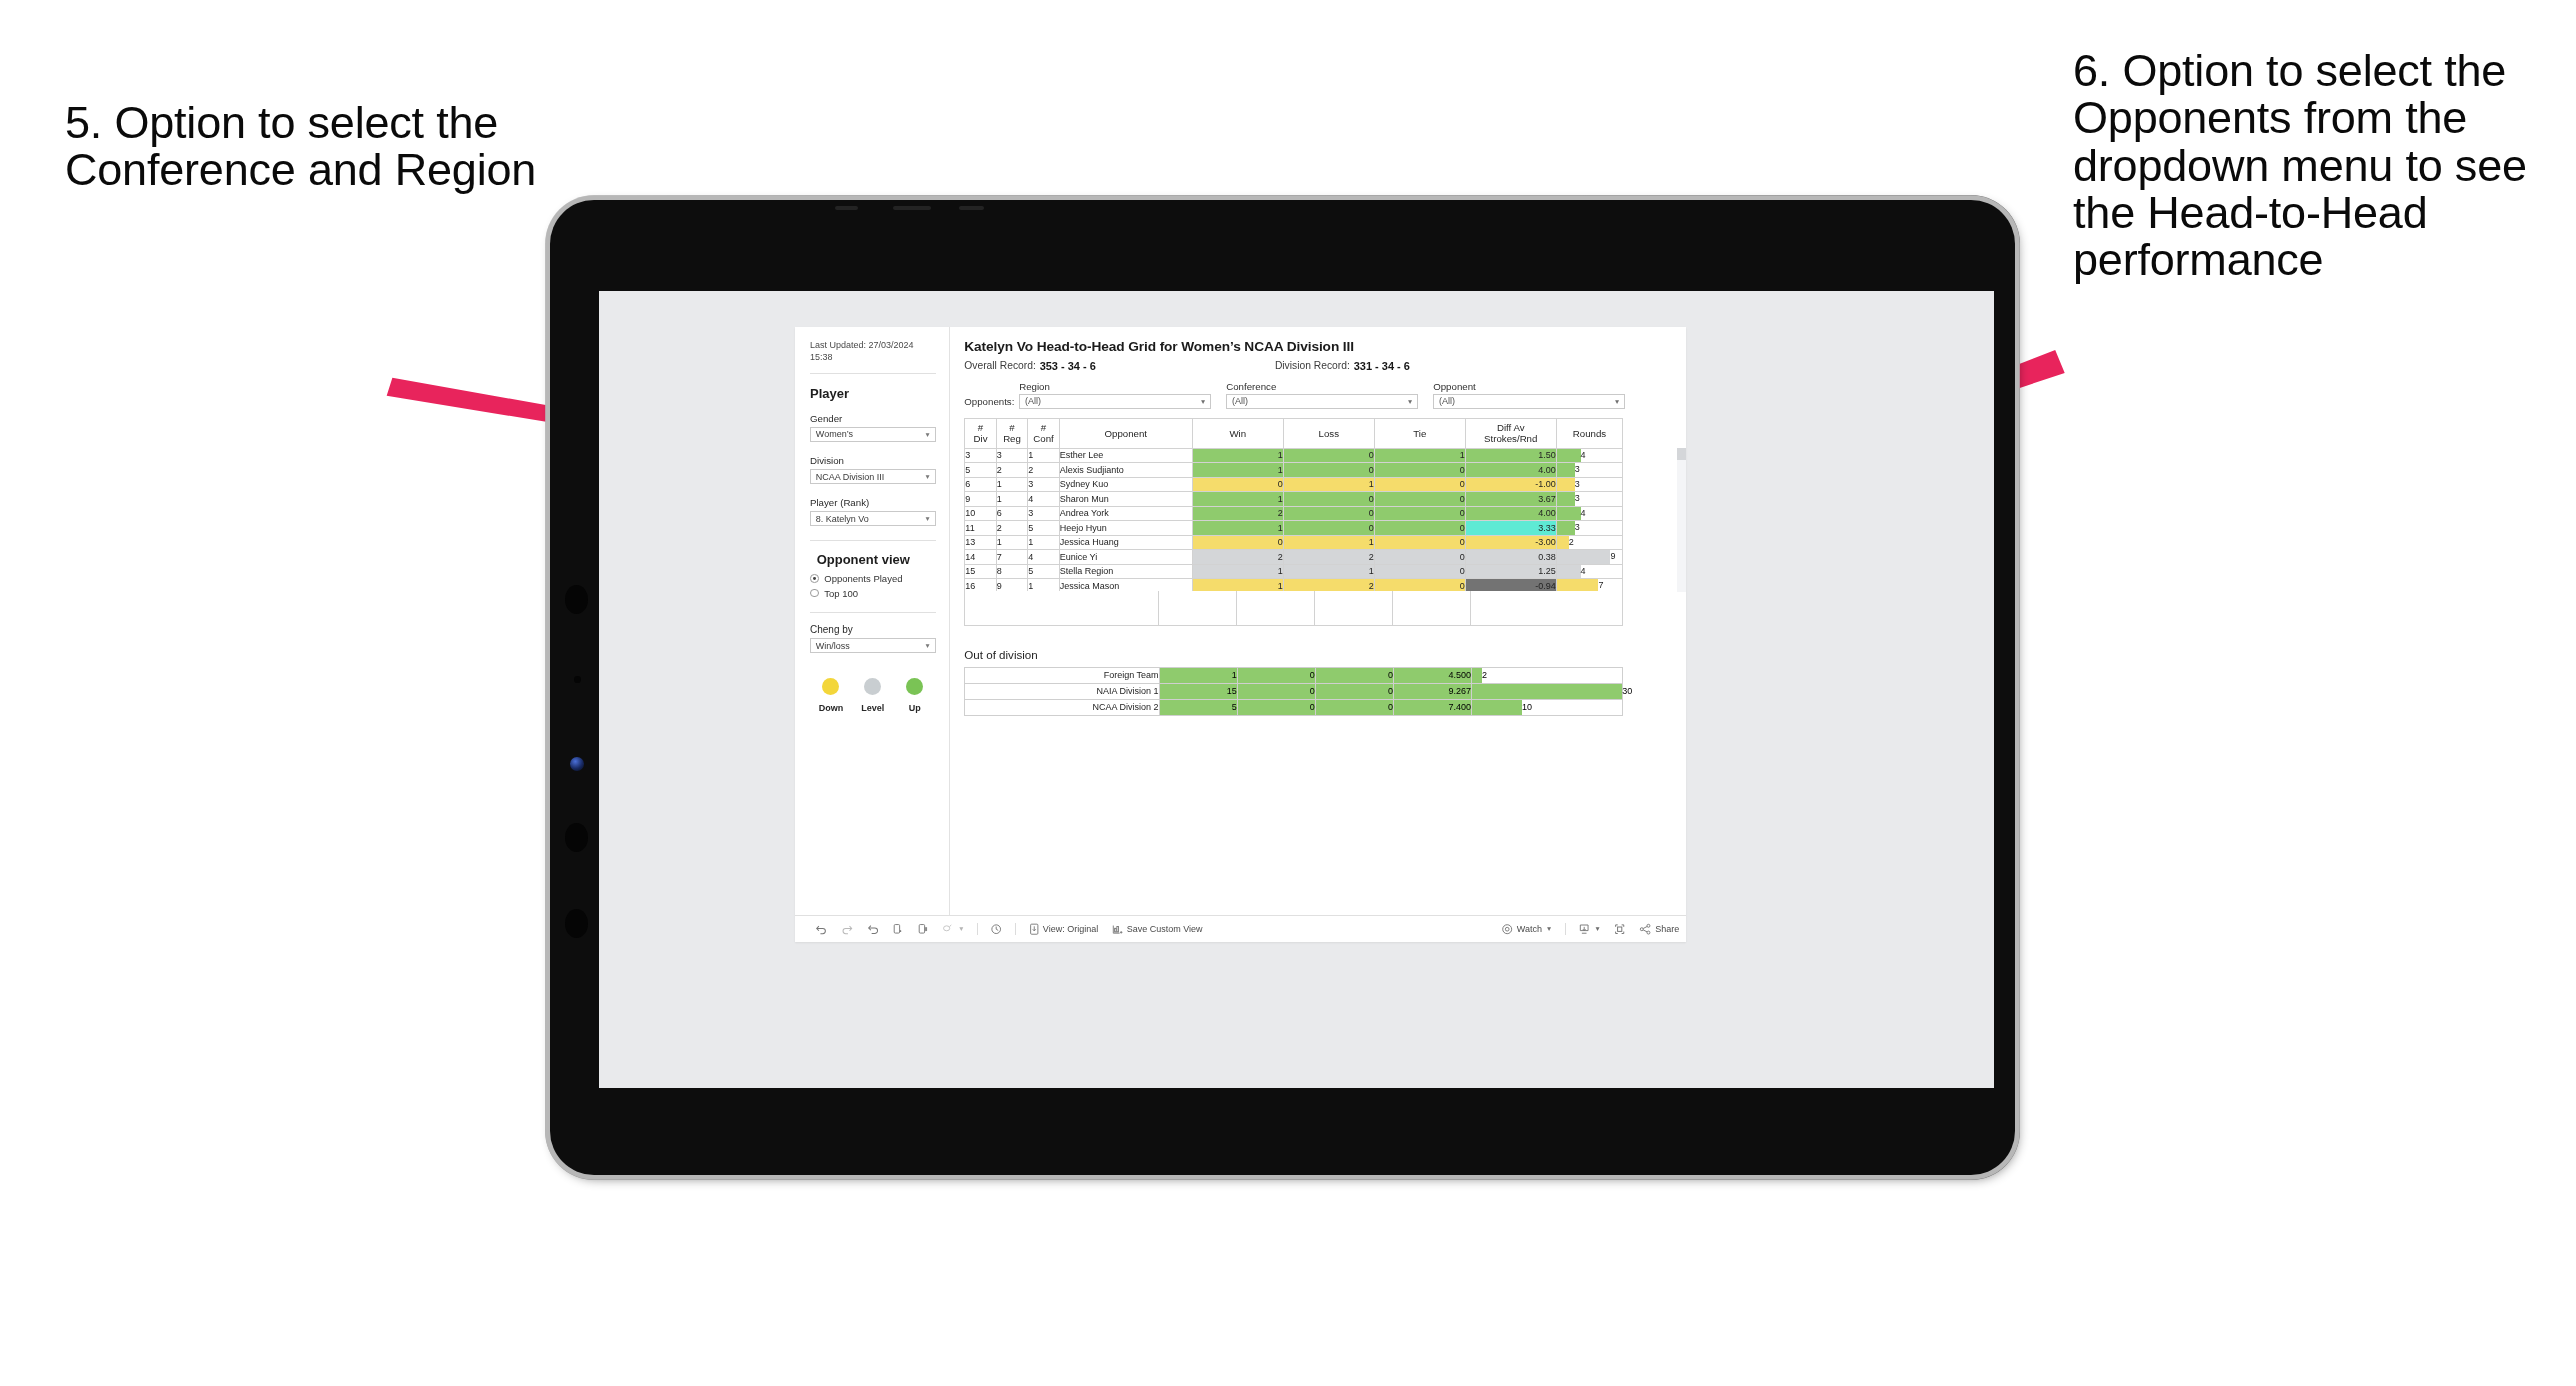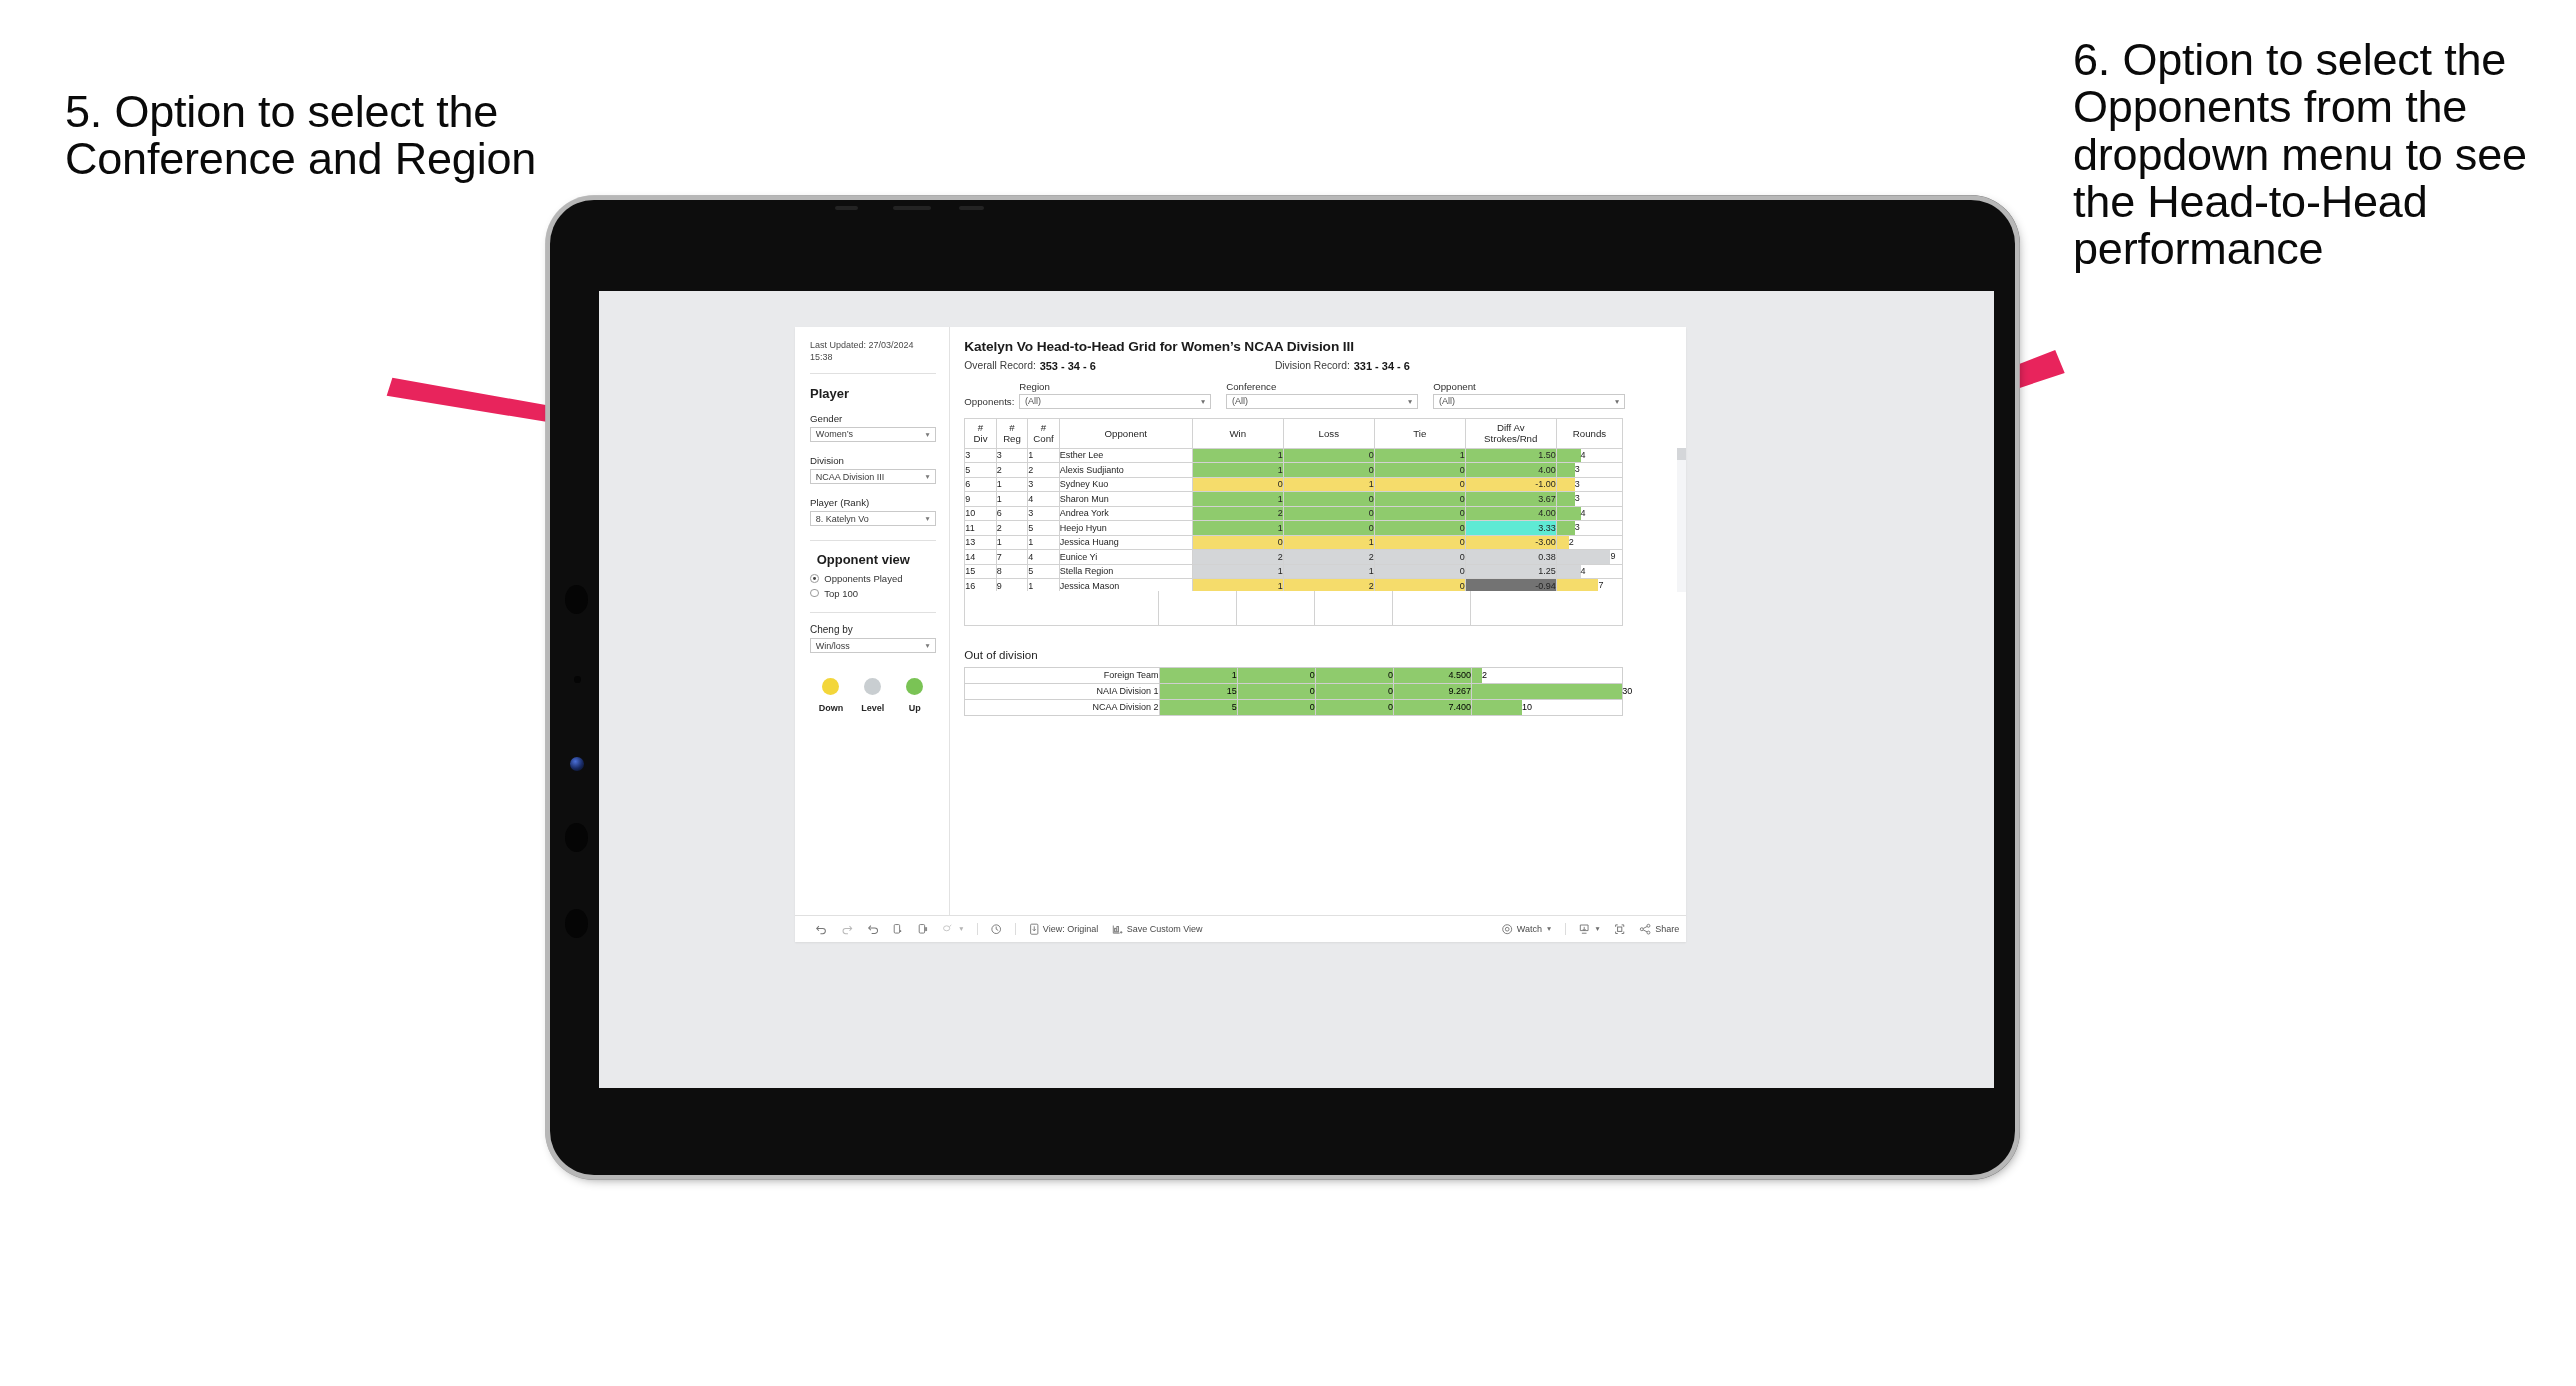--- a/index.html
+++ b/index.html
@@ -11,20 +11,21 @@
   }
 
   
   .annot {
     position: absolute;
     color: #0a0a0a;
     font-size: 45px;
     line-height: 1.05;
     font-family: "Liberation Sans", sans-serif;
     letter-spacing: -0.2px;
+    margin-top: 11px;
   }
   #annot-left  { left: 65px; top: 88px; width: 495px; }
   #annot-right { left: 2073px; top: 36px; width: 504px; }
 
   .arrow-svg { position: absolute; left: 0; top: 0; width: 2576px; height: 1386px;
                pointer-events: none; }
 
   
   #tablet {
     position: absolute;

